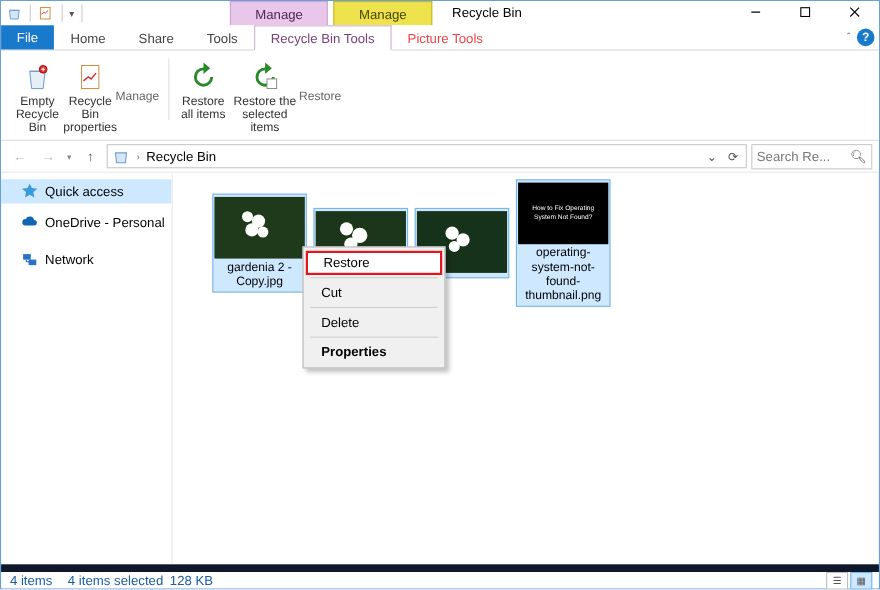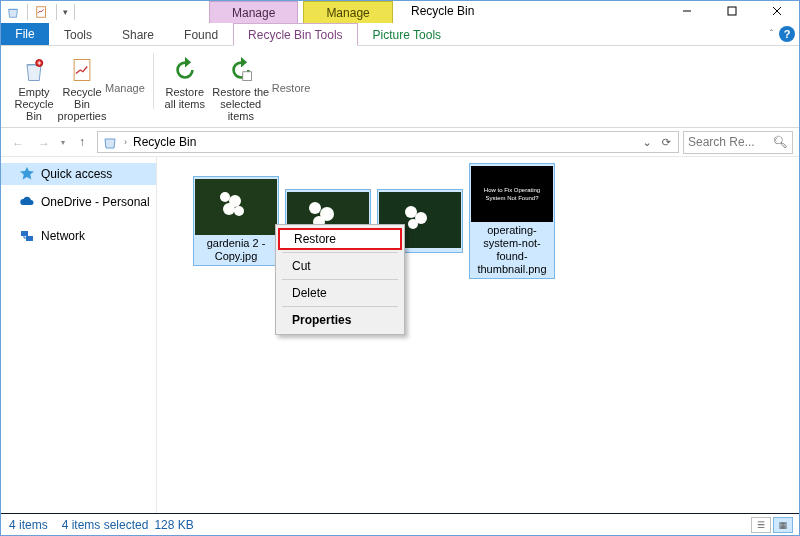--- a/index.html
+++ b/index.html
@@ -19,21 +19,21 @@
   .title-text { position: absolute; left: 410px; top: 3px; font-size: 12px; color: #000; }
   .win-controls { position: absolute; right: 0; top: 0; display: flex; }
   .win-btn { width: 45px; height: 20px; display: flex; align-items: center; justify-content: center; font-size: 11px; color: #000; }
   .win-btn svg { width: 10px; height: 10px; }
 
   
   .tab-row { height: 23px; display: flex; align-items: stretch; border-bottom: 1px solid #d9d9d9; position: relative; background: #fff; }
   .tab-file { width: 48px; background: #1979ca; color: #fff; display: flex; align-items: center; justify-content: center; font-size: 12px; }
   .tab { padding: 0 14px; display: flex; align-items: center; font-size: 12px; color: #444; border: 1px solid transparent; border-bottom: none; }
   .tab.active-p { border-color: #d0aed2; background: #fff; border-bottom: 1px solid #fff; margin-bottom: -1px; color: #7a3f7d; }
-  .tab.tool-y { color: #15803d; }
+  .tab.tool-y { color: #ef4444; }
   .help { position: absolute; right: 4px; top: 3px; width: 16px; height: 16px; border-radius: 50%; background: #1979ca; color: #fff; display: flex; align-items: center; justify-content: center; font-size: 11px; font-weight: bold; }
   .caret-up { position: absolute; right: 26px; top: 5px; font-size: 9px; color: #666; }
 
   
   .ribbon { height: 82px; background: #fff; border-bottom: 1px solid #d9d9d9; display: flex; padding: 3px 6px 0 6px; }
   .grp { display: flex; flex-direction: row; align-items: center; padding: 0 4px; }
   .grp-body { display: flex; flex: 1; align-items: flex-start; gap: 2px; }
   .grp-label { font-size: 11px; color: #666; padding: 1px 0; text-align: center; width: 100%; }
   .grp-sep { width: 1px; background: #e0e0e0; margin: 4px 4px 18px 4px; }
   .rbtn { display: flex; flex-direction: column; align-items: center; width: 46px; padding: 2px 2px; text-align: center; }
@@ -71,21 +71,21 @@
   .flabel { font-size: 11px; text-align: center; line-height: 13px; margin-top: 2px; word-break: break-word; }
 
   
   .ctx { position: absolute; left: 118px; top: 67px; width: 130px; background: #f0f0f0; border: 1px solid #b8b8b8; box-shadow: 3px 3px 4px rgba(0,0,0,.25); padding: 3px 2px; }
   .ctx-item { height: 22px; display: flex; align-items: center; padding: 0 14px; font-size: 12px; }
   .ctx-item.hl { border: 2px solid #e3161e; background: #fff; margin: 0; }
   .ctx-sep { height: 1px; background: #cfcfcf; margin: 2px 4px; }
   .ctx-item.bold { font-weight: bold; }
 
   
-  .status { height: 22px; border-top: 1px solid #0f172a; display: flex; align-items: center; padding: 0 8px; gap: 14px; font-size: 12px; color: #1a5fa3; position: relative; }
+  .status { height: 22px; border-top: 7px solid #0f172a; display: flex; align-items: center; padding: 0 8px; gap: 14px; font-size: 12px; color: #1a5fa3; position: relative; }
   .status .s-text { color: #1a5fa3; }
   .status .view-ic { position: absolute; right: 6px; display: flex; gap: 2px; }
   .status .vbtn { width: 20px; height: 16px; border: 1px solid #c0c0c0; display: flex; align-items: center; justify-content: center; font-size: 9px; color: #555; background: #fff; }
   .status .vbtn.active { background: #cde8ff; border-color: #7bb6e8; }
 
   
   .flower { fill: #fefefc; }
 </style>
 </head>
 <body>
@@ -134,23 +134,23 @@
       <div class="win-btn close">
           <svg viewBox="0 0 10 10">
             <path d="M1 1l8 8M9 1l-8 8" stroke="#000"></path>
           </svg>
         </div>
     </div>
   </div>
 
   <div class="tab-row">
     <div class="tab-file">File</div>
+    <div class="tab">Home</div>
+    <div class="tab">Share</div>
     <div class="tab">Tools</div>
-    <div class="tab">Share</div>
-    <div class="tab">Found</div>
     <div class="tab active-p">Recycle Bin Tools</div>
     <div class="tab tool-y">Picture Tools</div>
     <span class="caret-up">ˆ</span>
     <div class="help">?</div>
   </div>
 
   <div class="ribbon">
     <div class="grp">
       <div class="grp-body">
         <div class="rbtn">

